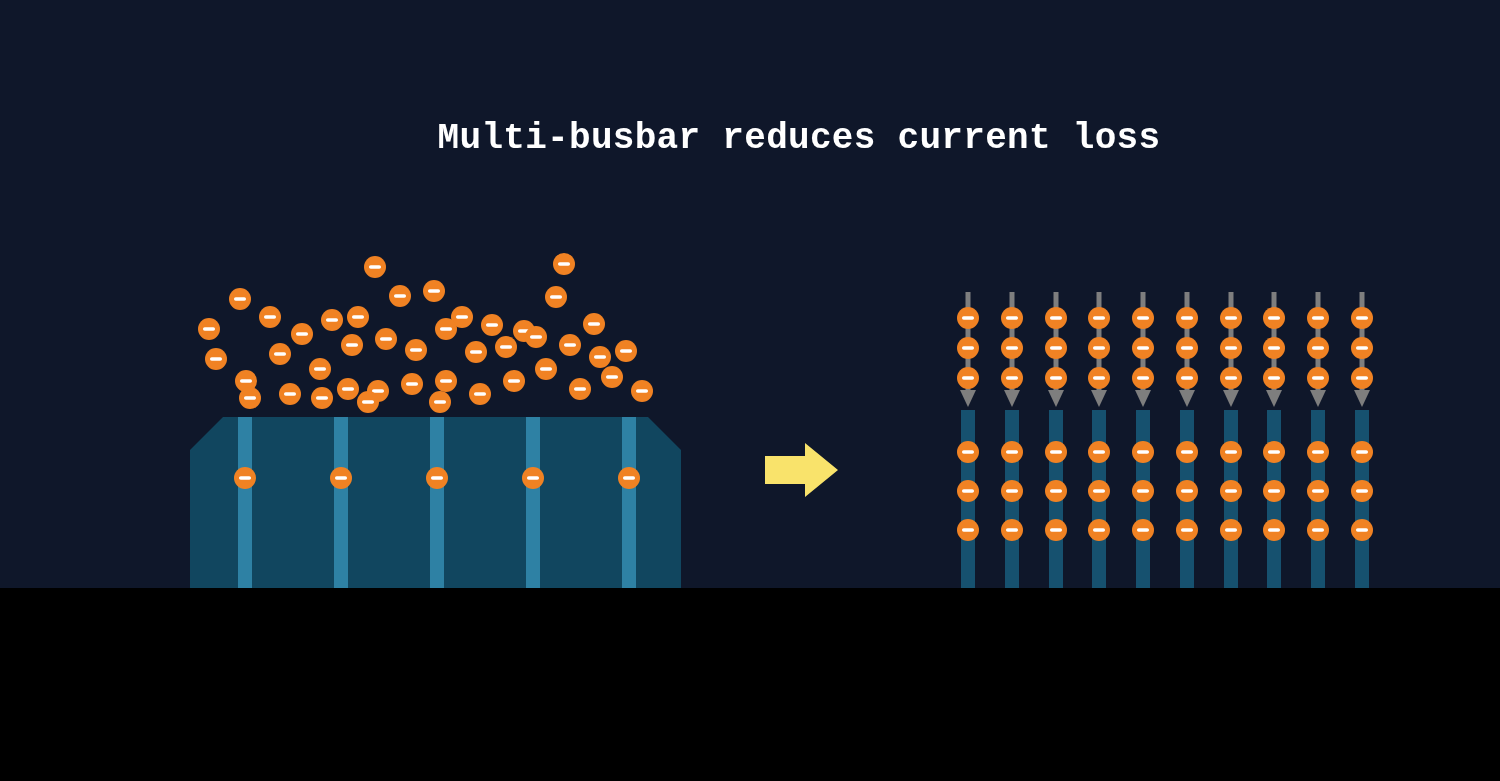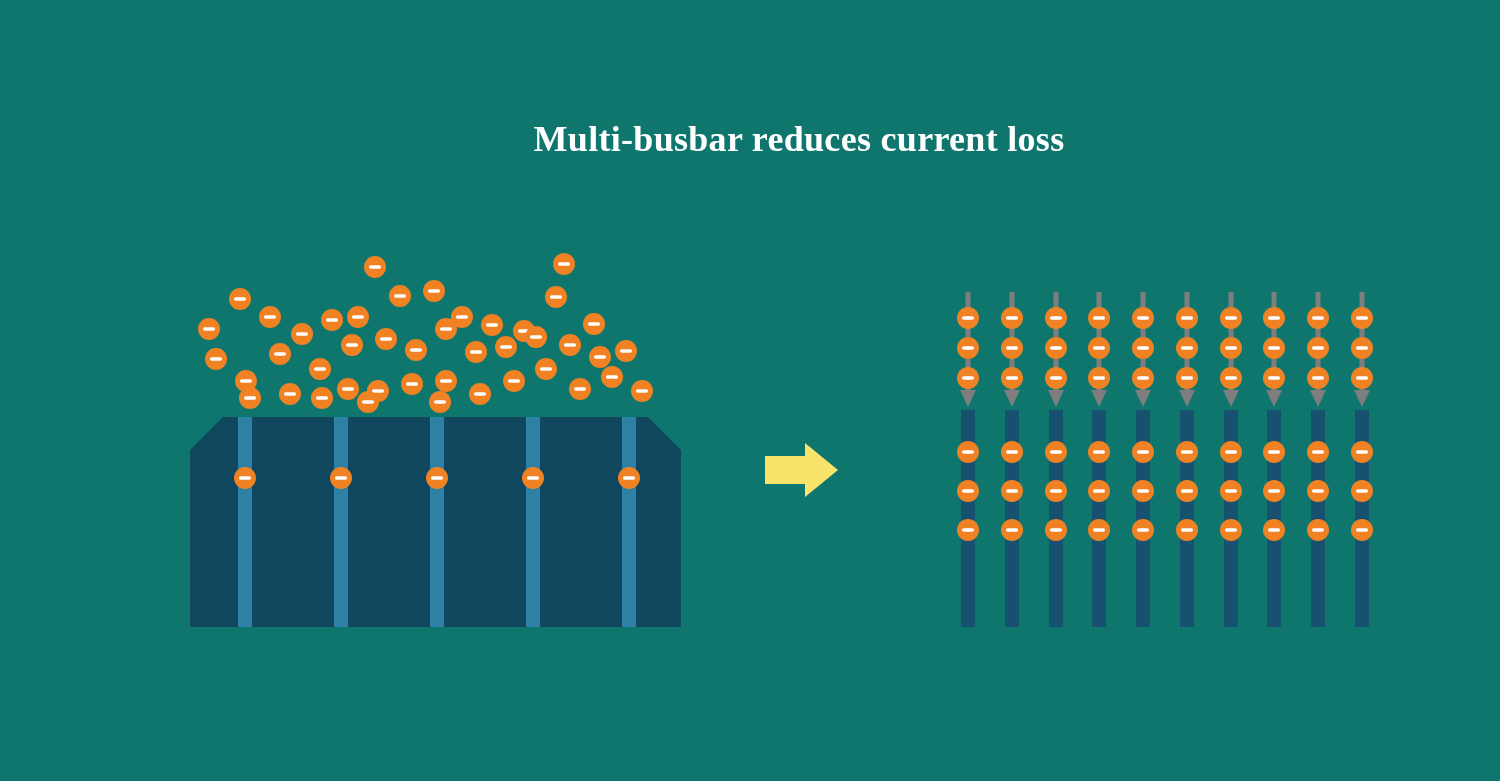--- a/index.html
+++ b/index.html
@@ -3,24 +3,24 @@
 <meta charset="utf-8">
 <style>
   html, body {
     margin: 0;
     padding: 0;
     background: #000000;
   }
   .stage {
     position: relative;
     width: 1500px;
-    height: 781px;
-    background: #0f766e;
+    height: 588px;
+    background: #0f172a;
     overflow: hidden;
-    font-family: Liberation Serif, serif;
+    font-family: Liberation Mono, monospace;
   }
   .title {
     position: absolute;
     top: 118px;
     left: 0;
     width: 1500px;
     text-align: center;
     transform: translateX(49px);
     color: #ffffff;
     font-weight: 700;

